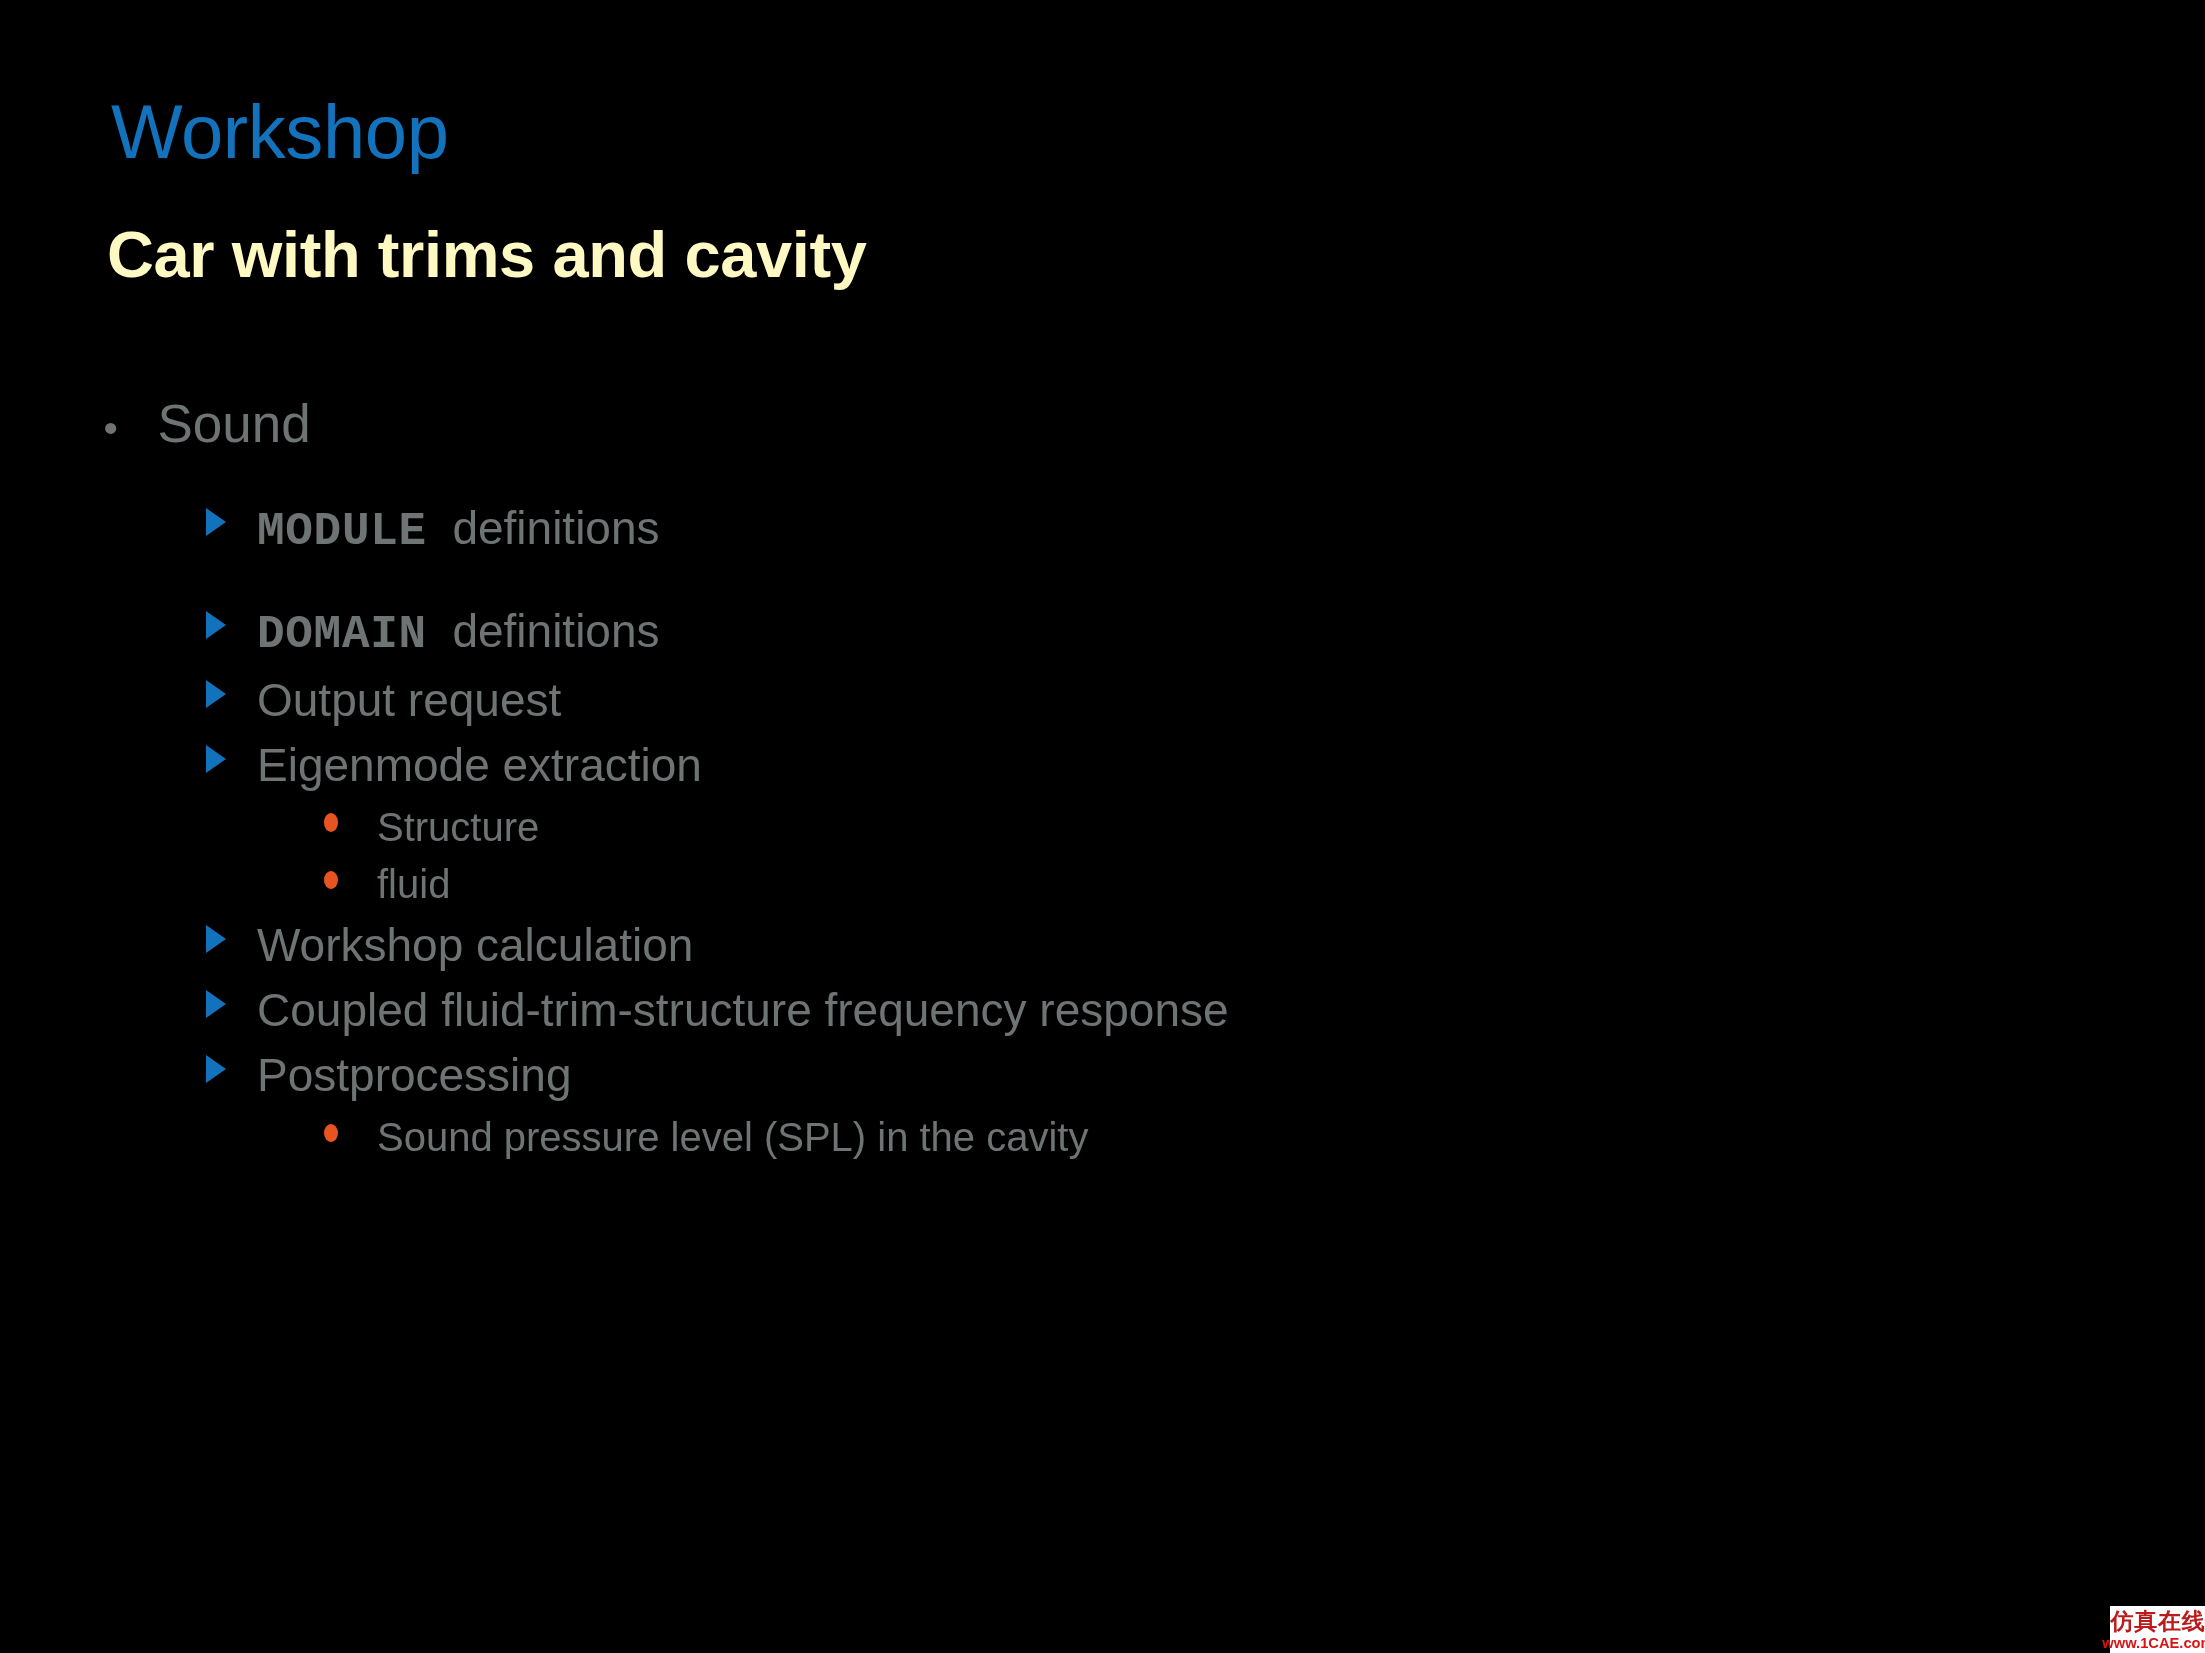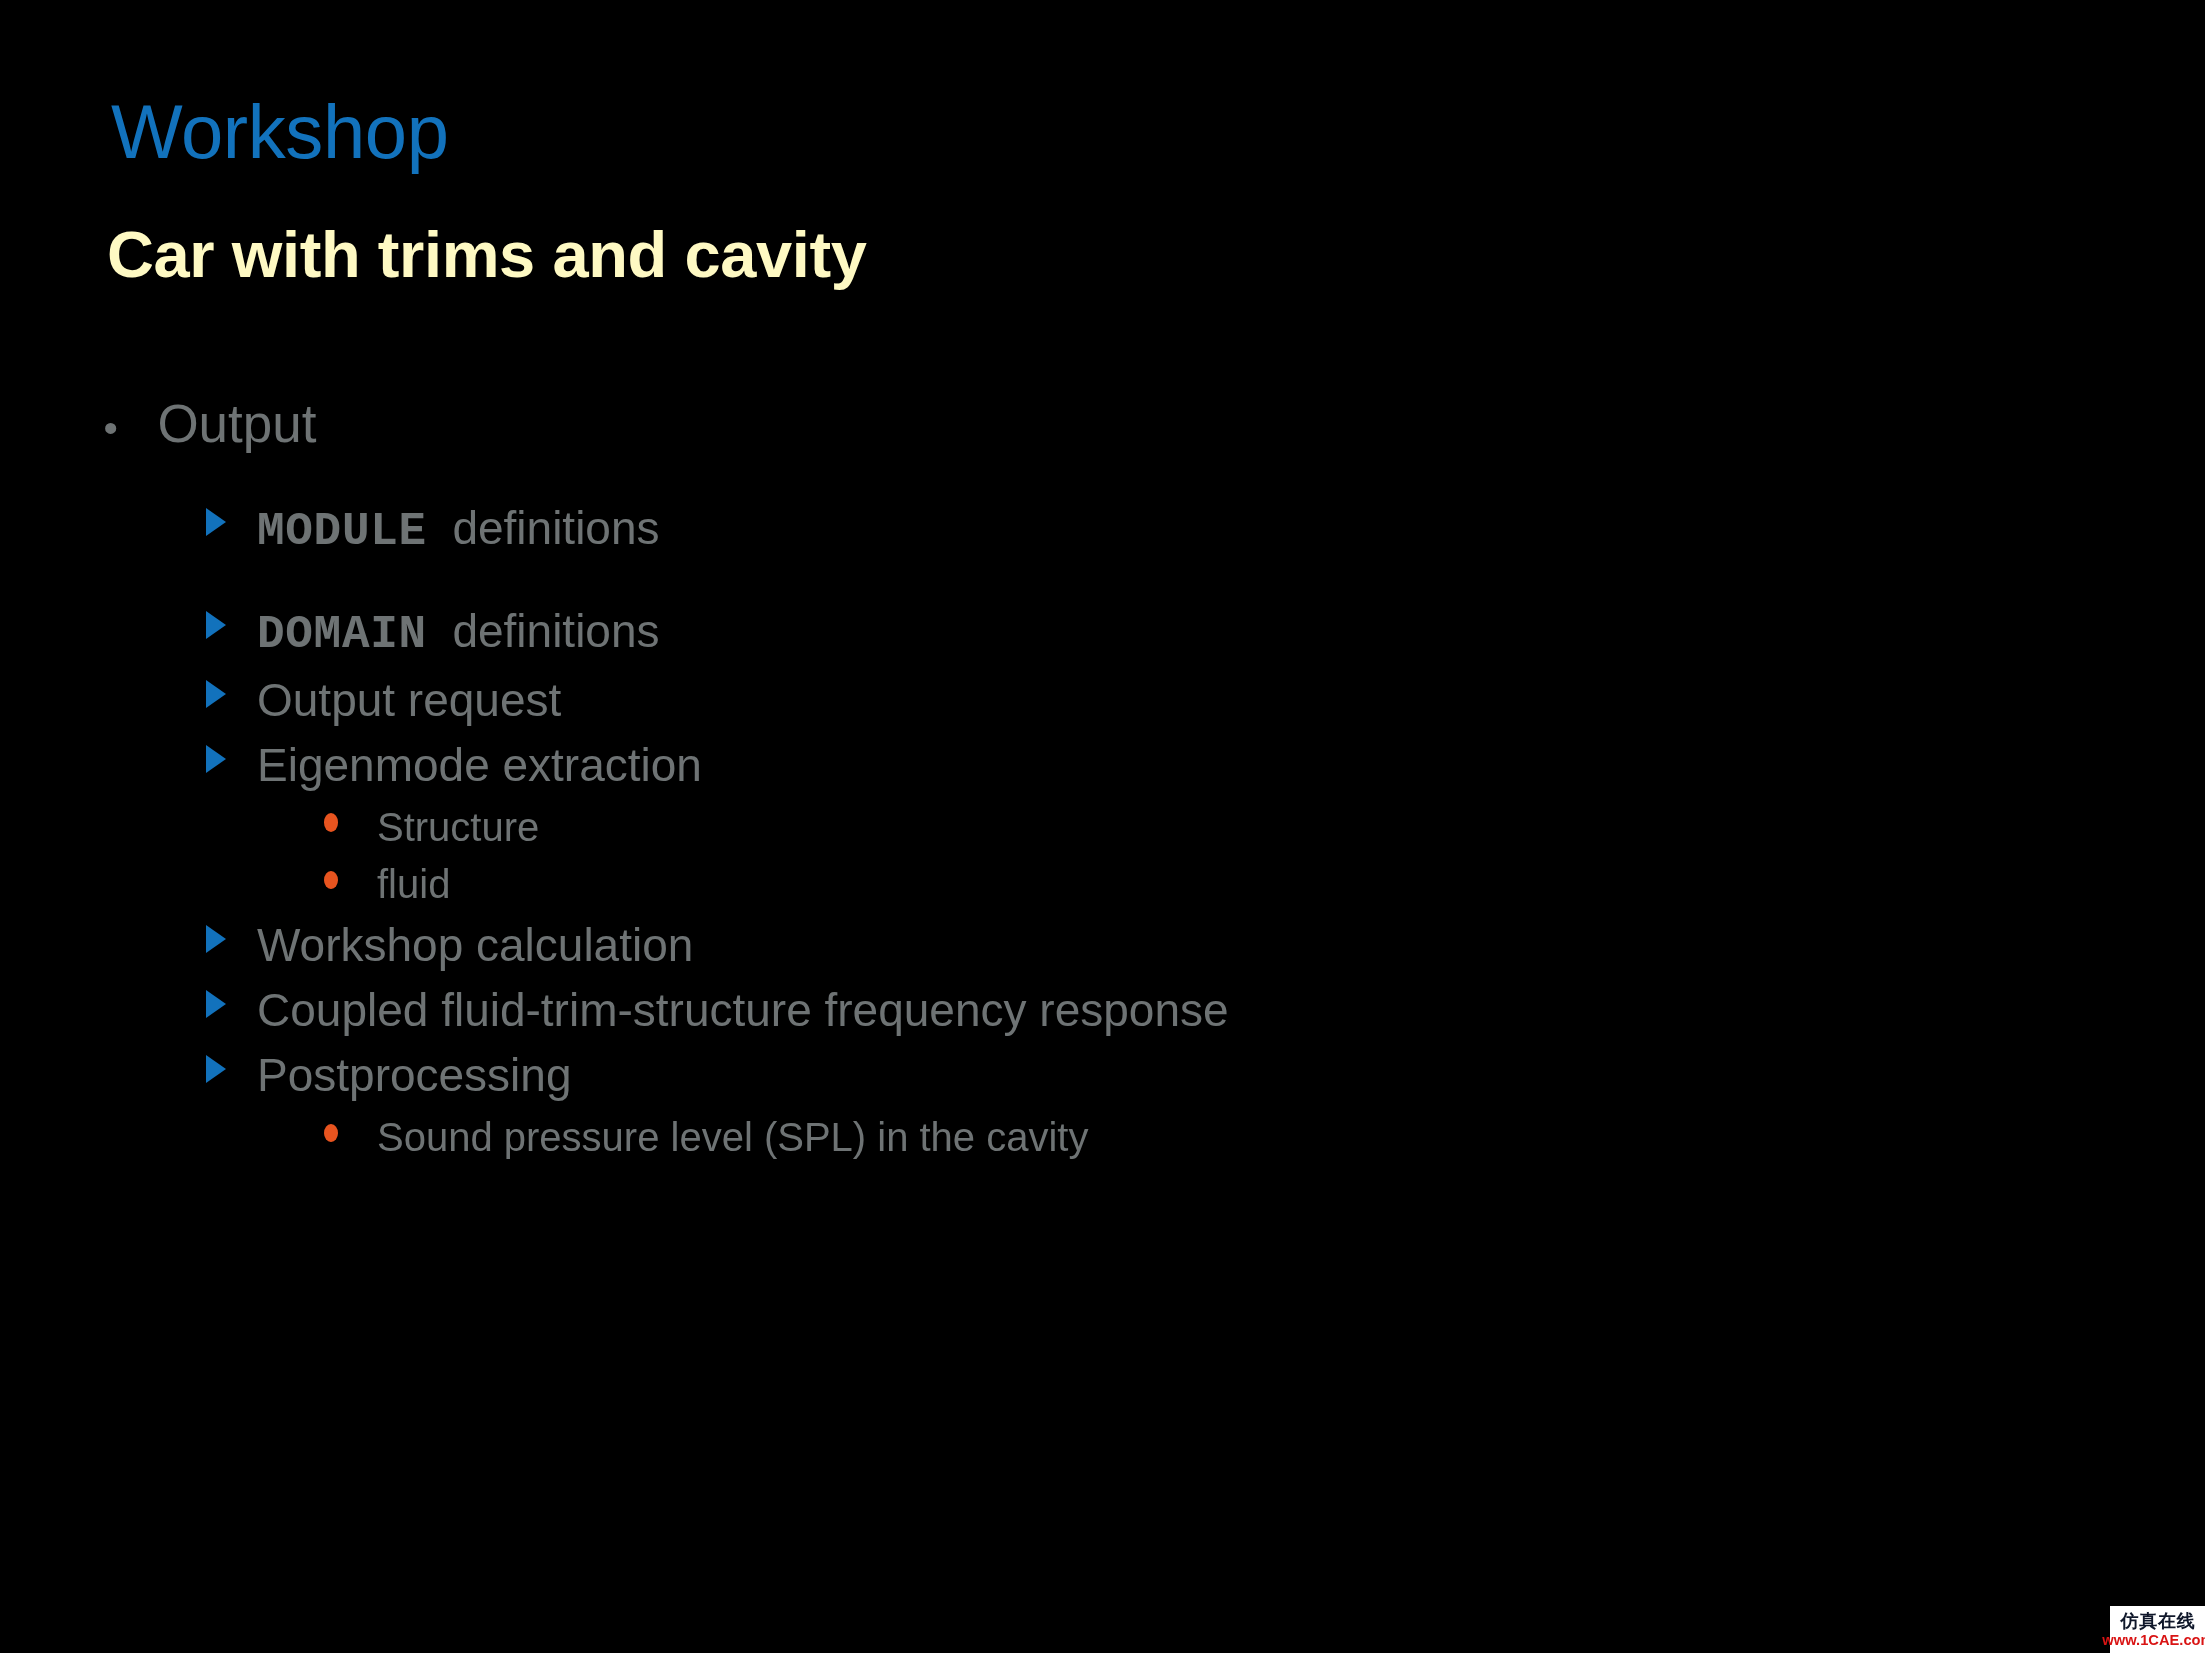--- a/index.html
+++ b/index.html
@@ -136,23 +136,23 @@
     top: 1606px;
     width: 96px;
     height: 48px;
     background: #FFFFFF;
     display: flex;
     flex-direction: column;
     align-items: center;
     justify-content: center;
   }
   #watermark .wm-cn {
-    color: #0f172a;
+    color: #b91c1c;
     font-family: "DejaVu Sans", sans-serif;
-    font-size: 18px;
+    font-size: 23px;
     font-weight: 700;
     line-height: 1;
     letter-spacing: 0.7px;
   }
   #watermark .wm-url {
     color: #D91414;
     font-family: "Liberation Sans", sans-serif;
     font-size: 14.7px;
     font-weight: 700;
     line-height: 1;
@@ -166,21 +166,21 @@
 
   <div id="title-block">
     <div class="slide-title">Workshop</div>
     <div class="slide-subtitle">Car with trims and cavity</div>
   </div>
 
   <div id="body-block">
 
     <div class="bullet-row lvl1">
       <span class="marker">•</span>
-      <span class="txt">Output</span>
+      <span class="txt">Sound</span>
     </div>
 
     <div class="bullet-row lvl2">
       <span class="marker"><i class="tri"></i></span>
       <span class="mono">MODULE</span>
       <span class="txt">&nbsp;&nbsp;</span>
       <span class="txt">definitions</span>
     </div>
 
     <div class="bullet-row lvl2">

